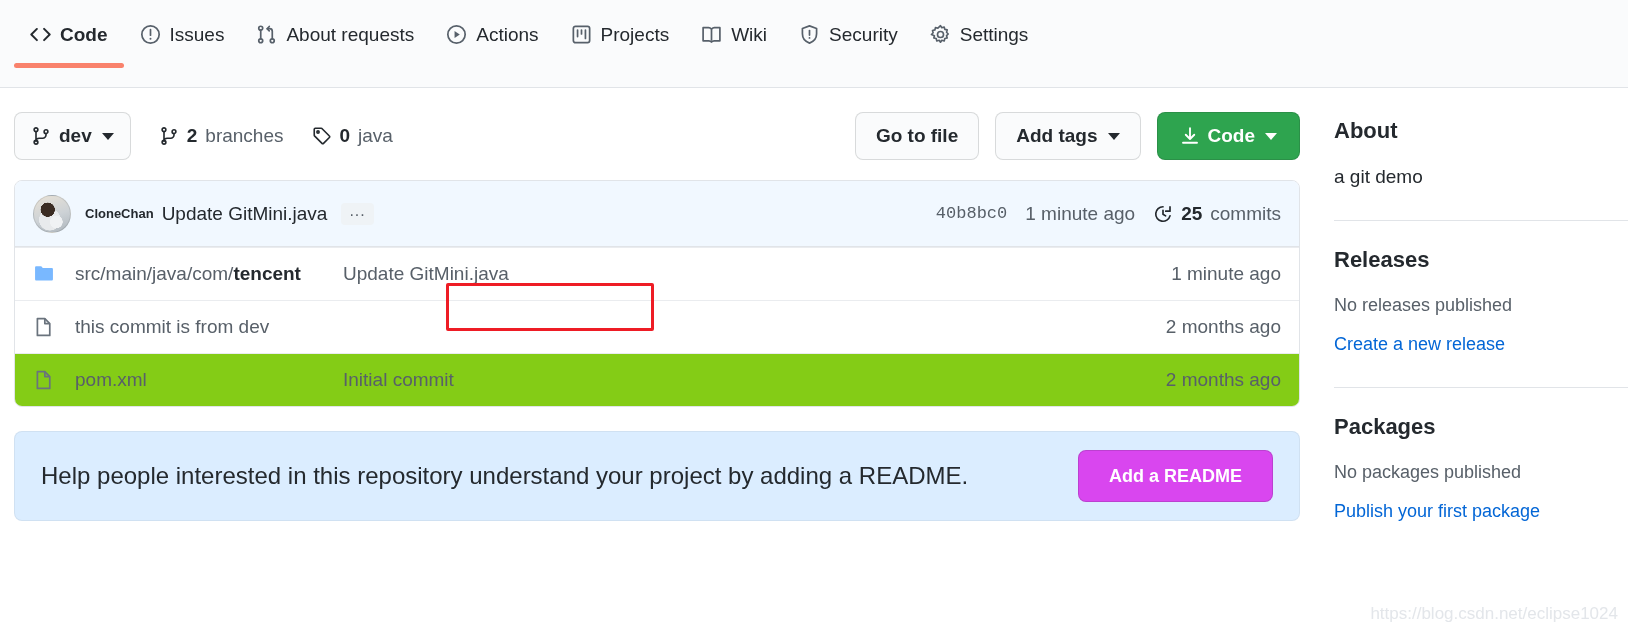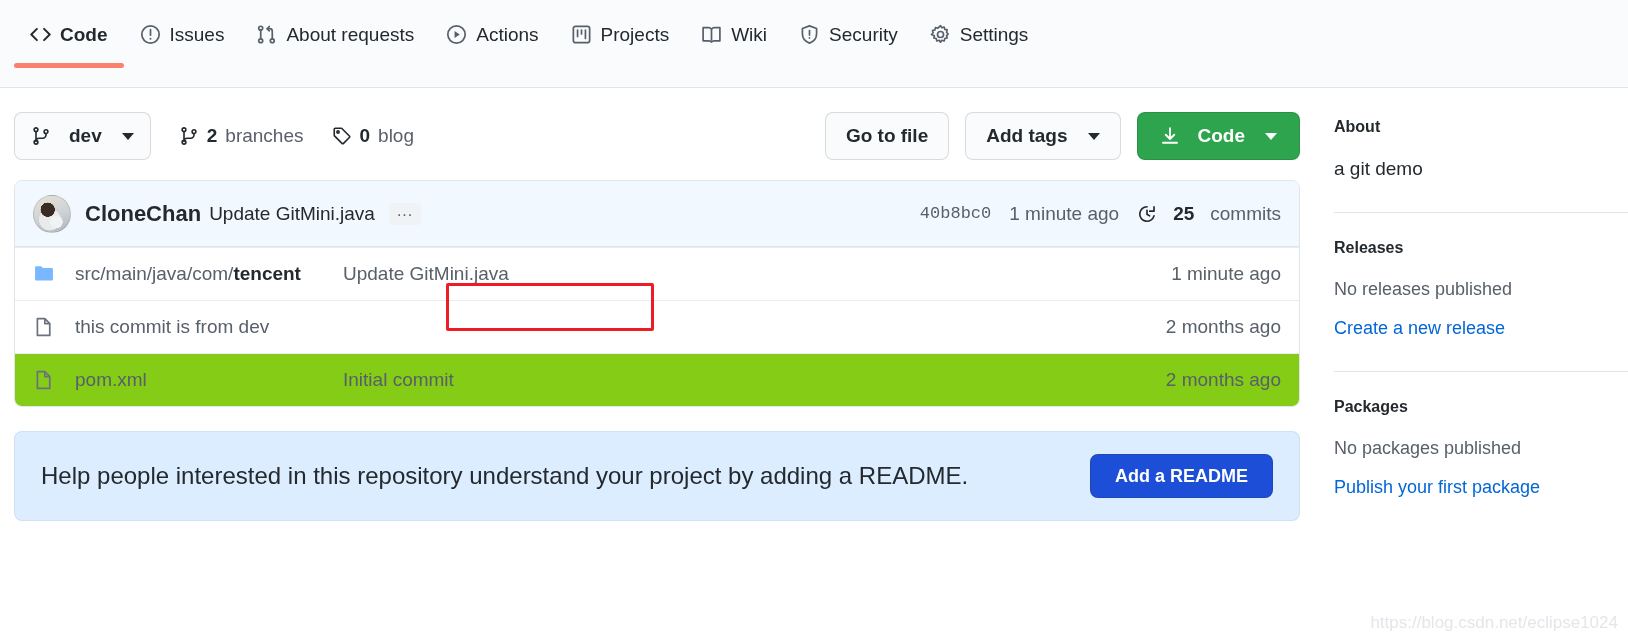--- a/index.html
+++ b/index.html
@@ -71,21 +71,21 @@
   .file-actions {
     display: flex;
     align-items: center;
     height: 48px;
     margin-bottom: 20px;
   }
   .btn {
     display: inline-flex;
     align-items: center;
     justify-content: center;
-    gap: 18px;
+    gap: 8px;
     height: 48px;
     padding: 0 20px;
     font-size: 19px;
     font-weight: bold;
     color: #24292e;
     background: #fafbfc;
     border: 1px solid rgba(27,31,35,0.15);
     border-radius: 8px;
     cursor: pointer;
     white-space: nowrap;
@@ -140,21 +140,21 @@
     border-radius: 50%;
     flex: none;
     margin-right: 14px;
     background:
       radial-gradient(circle at 62% 72%, #f0f2f4 0 18%, transparent 19%),
       radial-gradient(circle at 38% 38%, #3b2c23 0 22%, transparent 23%),
       radial-gradient(circle at 44% 66%, #e8eaec 0 34%, transparent 35%),
       linear-gradient(160deg, #e9e2d6 0%, #cdd2d6 55%, #aeb6bd 100%);
     border: 1px solid rgba(27,31,35,0.12);
   }
-  .commit-author { font-weight: bold; font-size: 22px; color: #24292e; cursor: pointer; }
+  .commit-author { font-weight: bold; font-size: 13px; color: #24292e; cursor: pointer; }
   .commit-msg { font-size: 19px; color: #24292e; margin-left: 8px; cursor: pointer; }
   .commit-ellipsis {
     margin-left: 14px;
     background: #eff3f6;
     border-radius: 4px;
     color: #586069;
     font-size: 16px;
     line-height: 14px;
     padding: 3px 8px 8px 8px;
     cursor: pointer;
@@ -174,21 +174,21 @@
   }
   .commit-sha {
     font-family: "Liberation Mono", monospace;
     font-size: 17px;
     color: #586069;
     cursor: pointer;
   }
   .commits-count {
     display: inline-flex;
     align-items: center;
-    gap: 16px;
+    gap: 8px;
     color: #586069;
     cursor: pointer;
   }
   .commits-count strong { color: #24292e; font-weight: bold; }
 
   .file-row {
     display: flex;
     align-items: center;
     height: 53px;
     padding: 0 18px;
@@ -242,51 +242,51 @@
     border: 1px solid rgba(27,31,35,0.06);
     border-radius: 8px;
     height: 90px;
     display: flex;
     align-items: center;
     padding: 0 26px;
   }
   .readme-text { font-size: 24px; color: #24292e; }
   .readme-btn {
     margin-left: auto;
-    background: #1d4ed8;
+    background: #d946ef;
     color: #ffffff;
     font-weight: bold;
     font-size: 18px;
     border: 1px solid rgba(27,31,35,0.15);
     border-radius: 8px;
-    height: 44px;
-    padding: 0 24px;
+    height: 52px;
+    padding: 0 30px;
     display: inline-flex;
     align-items: center;
     cursor: pointer;
   }
 
   
   .side-section { padding-bottom: 4px; }
   .side-title {
-    font-size: 16px;
+    font-size: 22px;
     font-weight: bold;
     color: #24292e;
     margin-bottom: 22px;
   }
   .side-desc { font-size: 19px; color: #24292e; }
   .side-muted { font-size: 18px; color: #586069; }
   .side-link { font-size: 18px; color: #0366d6; cursor: pointer; display: block; margin-top: 18px; }
   .side-rule { border-top: 1px solid #e1e4e8; margin: 28px 0 26px 0; }
 
   
   .watermark {
     position: absolute;
     right: 10px;
-    bottom: 11px;
+    bottom: 20px;
     font-size: 17px;
     color: #e3e6ea;
     white-space: nowrap;
     z-index: 5;
     margin-top: 30px;
   }
 </style>
 </head>
 <body>
 
@@ -411,21 +411,21 @@
       </div>
 
       <div class="meta-link">
         <span class="meta-icon">
           <svg viewBox="0 0 16 16" fill="none" stroke="currentColor" stroke-width="1.3">
               <path d="M1.8 7.3V2.6a.8.8 0 01.8-.8h4.7c.2 0 .4.1.6.2l6 6a.8.8 0 010 1.2l-4.7 4.7a.8.8 0 01-1.2 0l-6-6a.9.9 0 01-.2-.6z" stroke-linejoin="round"></path>
               <circle cx="4.8" cy="4.8" r="0.9"></circle>
             </svg>
         </span>
         <strong>0</strong>
-        <span>blog</span>
+        <span>java</span>
       </div>
 
       <div class="spacer"></div>
 
       <div class="btn">
         <span>Go to file</span>
       </div>
 
       <div class="btn">
         <span>Add tags</span>

